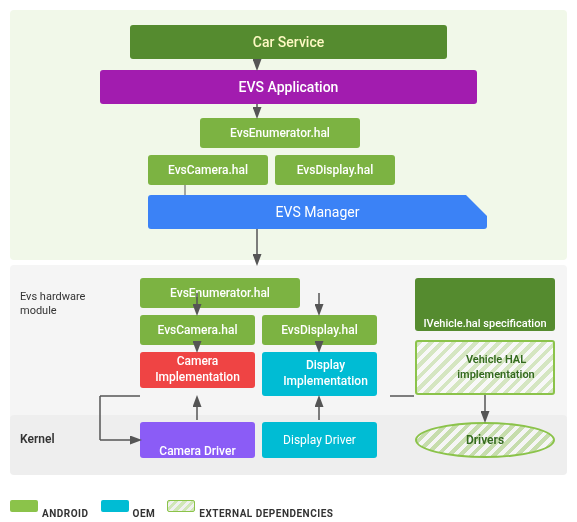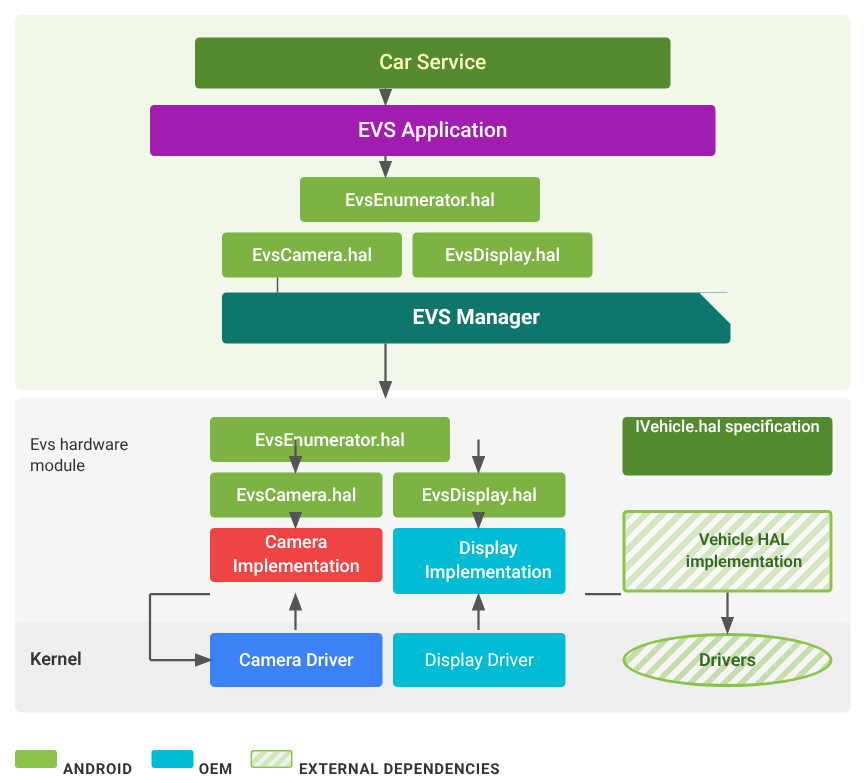--- a/index.html
+++ b/index.html
@@ -113,28 +113,28 @@
       font-weight: 500;
     }
 
     
     .evs-manager {
       position: absolute;
       top: 195px;
       left: 148px;
       right: 90px;
       height: 34px;
-      background: #0f766e;
+      background: #3b82f6;
       border-radius: 3px;
       display: flex;
       align-items: center;
       justify-content: center;
       color: white;
       font-size: 14px;
-      font-weight: 700;
+      font-weight: 400;
     }
 
     
     .evs-manager::after {
       content: '';
       position: absolute;
       top: 0;
       right: -1px;
       width: 22px;
       height: 22px;
@@ -252,25 +252,25 @@
       line-height: 1.3;
       padding-left: 12px;
     }
 
     
     .ivehicle-hal {
       position: absolute;
       top: 278px;
       left: 415px;
       width: 140px;
-      height: 39px;
+      height: 53px;
       background: #558b2f;
       border-radius: 3px;
       display: flex;
-      align-items: flex-start;
+      align-items: flex-end;
       justify-content: center;
       color: white;
       font-size: 11px;
       font-weight: 500;
       text-align: center;
       line-height: 1.3;
     }
 
     
     .vehicle-hal-impl {
@@ -319,24 +319,24 @@
       font-weight: 600;
     }
 
     
     .camera-driver {
       position: absolute;
       top: 422px;
       left: 140px;
       width: 115px;
       height: 36px;
-      background: #3b82f6;
-      border-radius: 3px;
-      display: flex;
-      align-items: center;
+      background: #8b5cf6;
+      border-radius: 3px;
+      display: flex;
+      align-items: flex-end;
       justify-content: center;
       color: white;
       font-size: 12px;
       font-weight: 500;
     }
 
     
     .display-driver {
       position: absolute;
       top: 422px;

